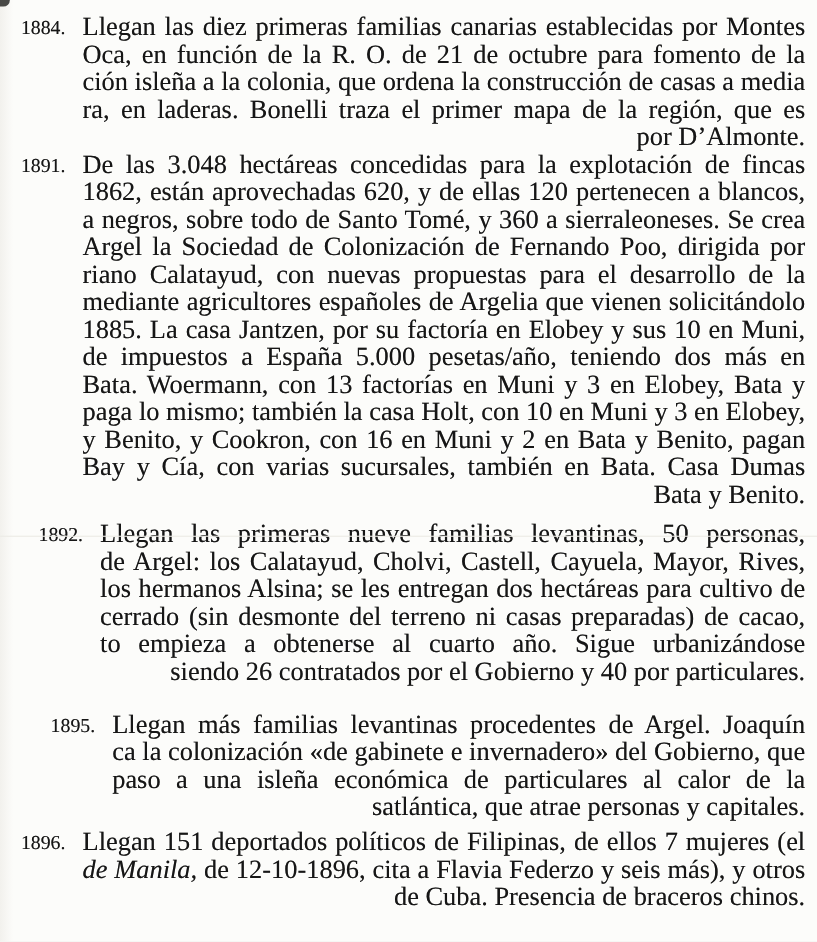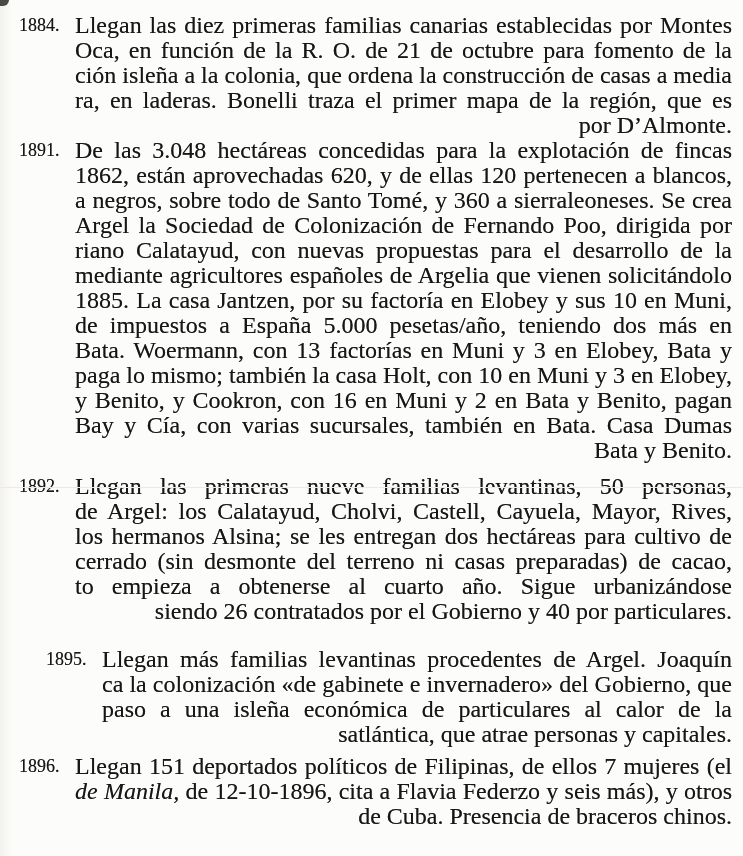--- a/index.html
+++ b/index.html
@@ -81,21 +81,21 @@
           <div class="line">mediante agricultores españoles de Argelia que vienen solicitándolo desde</div>
           <div class="line">1885. La casa Jantzen, por su factoría en Elobey y sus 10 en Muni, paga</div>
           <div class="line">de impuestos a España 5.000 pesetas/año, teniendo dos más en Benito y</div>
           <div class="line">Bata. Woermann, con 13 factorías en Muni y 3 en Elobey, Bata y Benito,</div>
           <div class="line">paga lo mismo; también la casa Holt, con 10 en Muni y 3 en Elobey, Bata</div>
           <div class="line">y Benito, y Cookron, con 16 en Muni y 2 en Bata y Benito, pagan igual.</div>
           <div class="line">Bay y Cía, con varias sucursales, también en Bata. Casa Dumas Perot, en</div>
           <div class="line last">Bata y Benito.</div>
         </div>
       </div>
-      <div class="entry" style="margin-top: 11px;">
+      <div class="entry" style="margin-top: 11px; margin-left: 16px;">
         <div class="entry-year">1892.</div>
         <div class="entry-body">
           <div class="line">Llegan las primeras nueve familias levantinas, 50 personas, procedentes</div>
           <div class="line">de Argel: los Calatayud, Cholvi, Castell, Cayuela, Mayor, Rives, Aracil y</div>
           <div class="line">los hermanos Alsina; se les entregan dos hectáreas para cultivo de bosque</div>
           <div class="line">cerrado (sin desmonte del terreno ni casas preparadas) de cacao, cuyo fru-</div>
           <div class="line">to empieza a obtenerse al cuarto año. Sigue urbanizándose población bubi,</div>
           <div class="line last">siendo 26 contratados por el Gobierno y 40 por particulares.</div>
         </div>
       </div>

